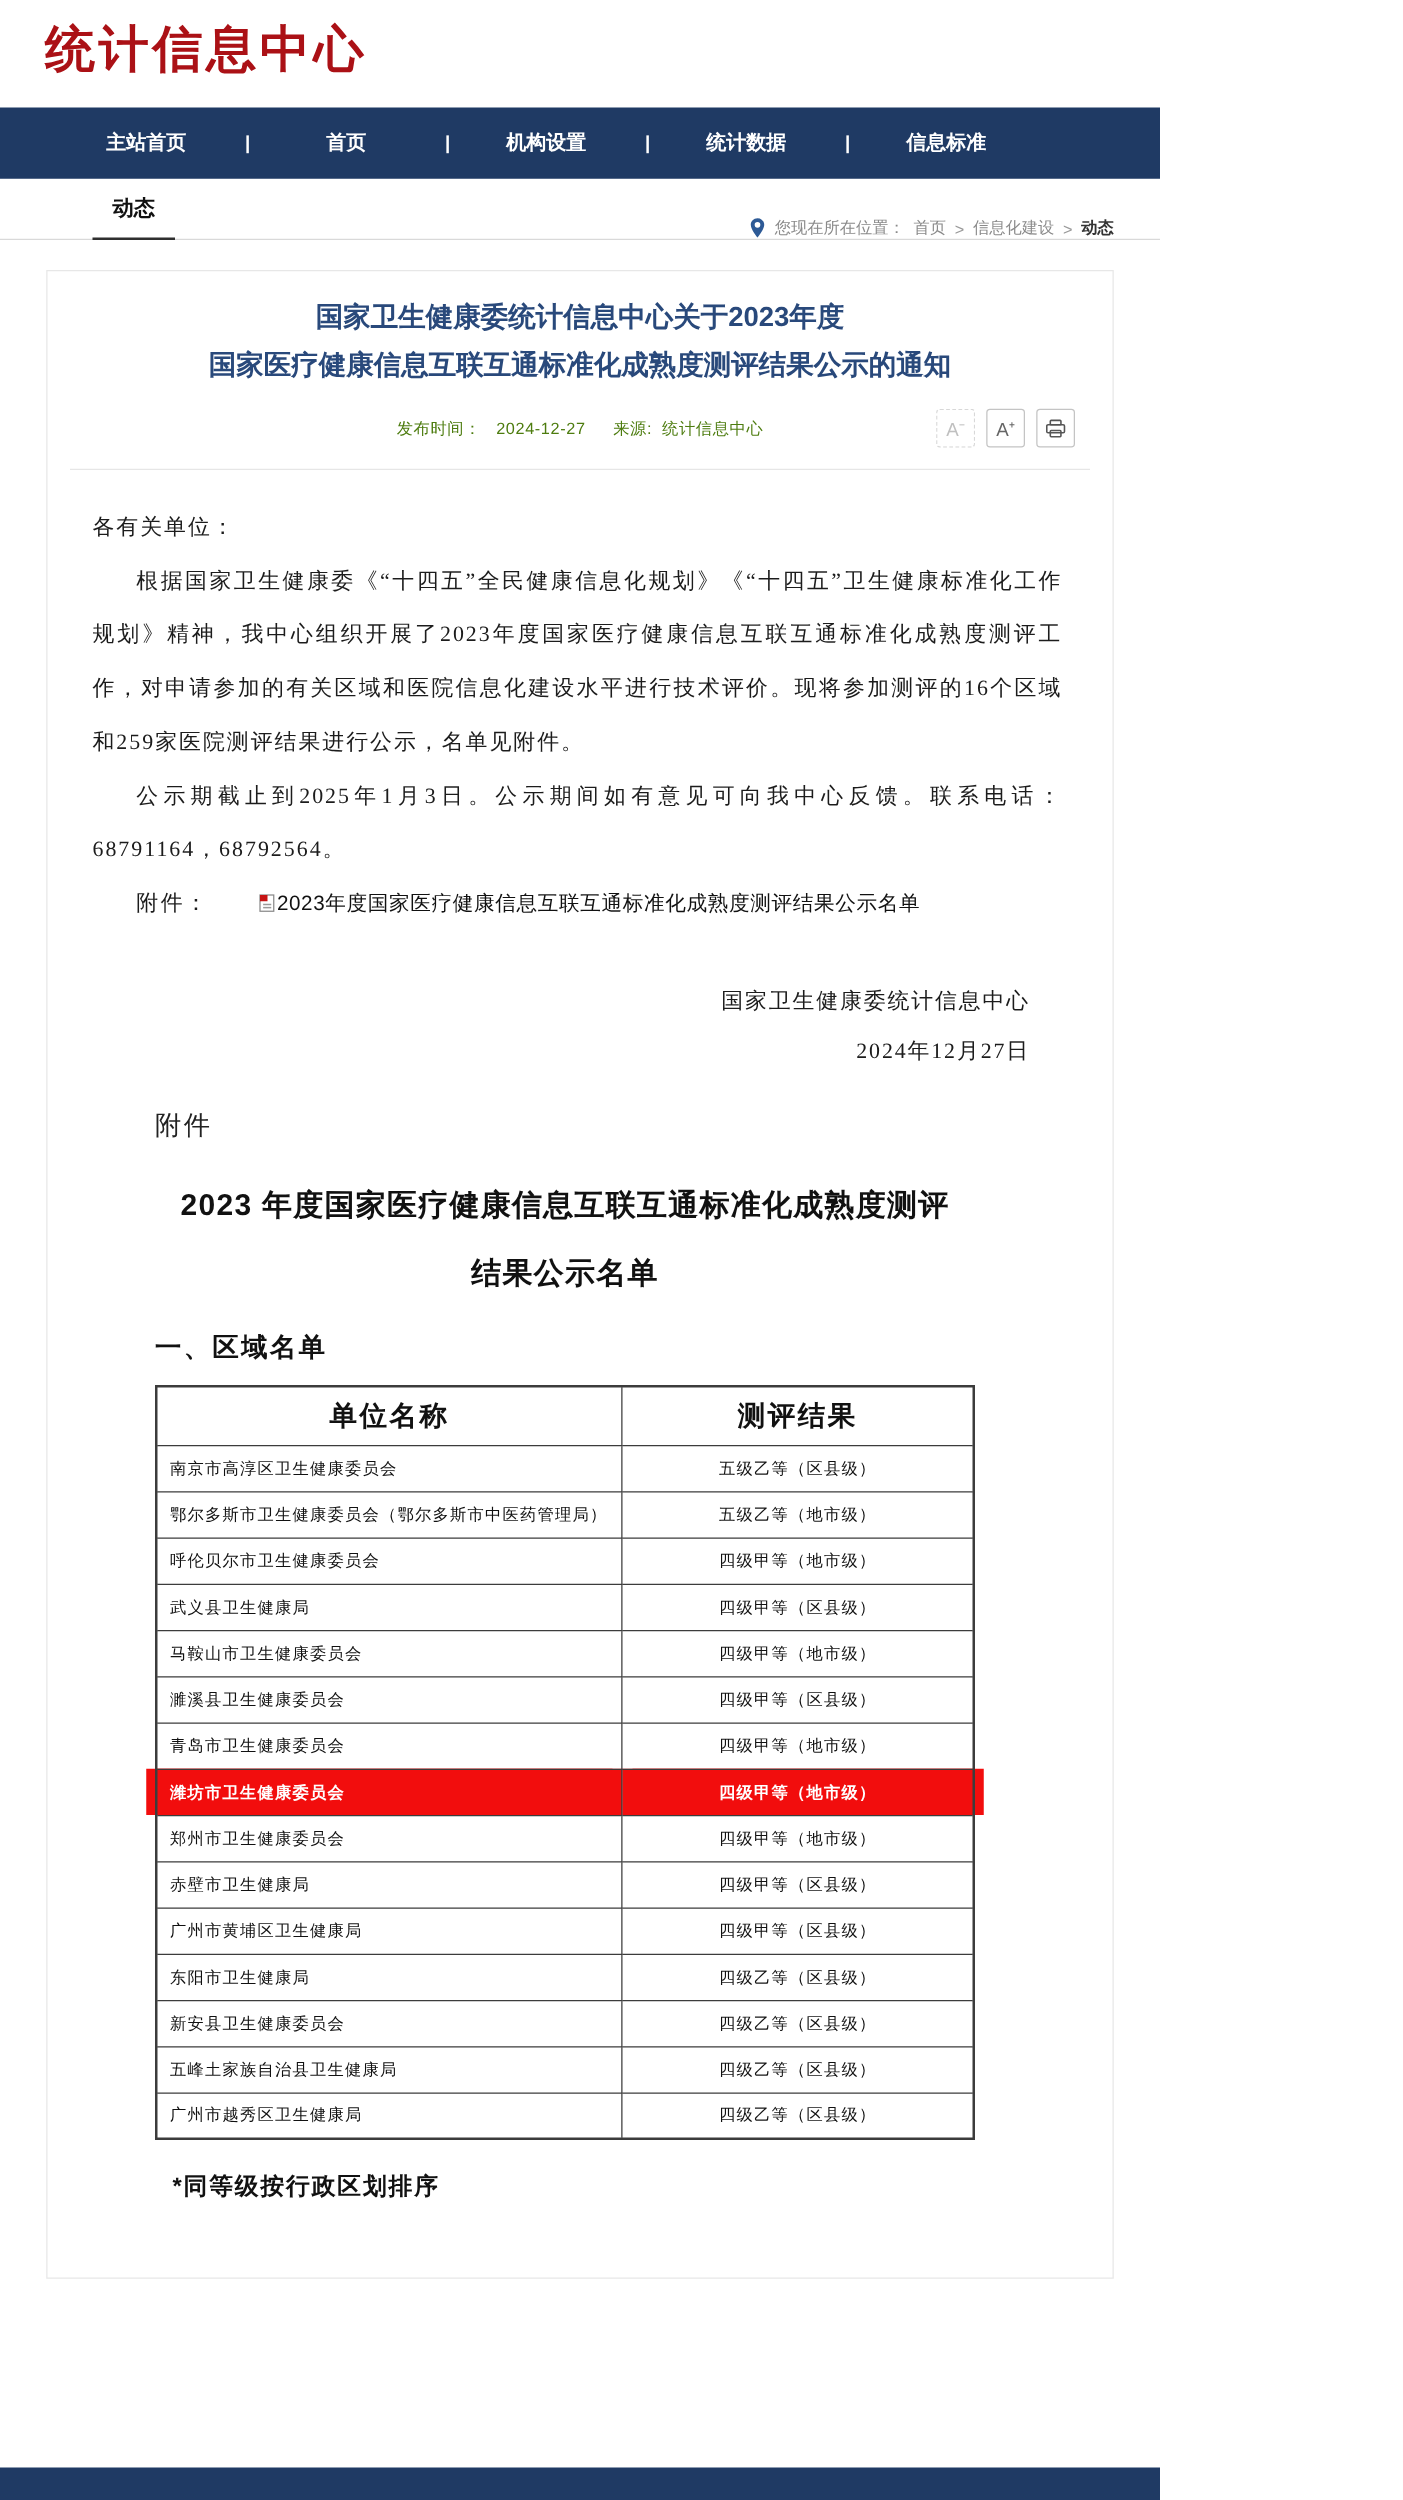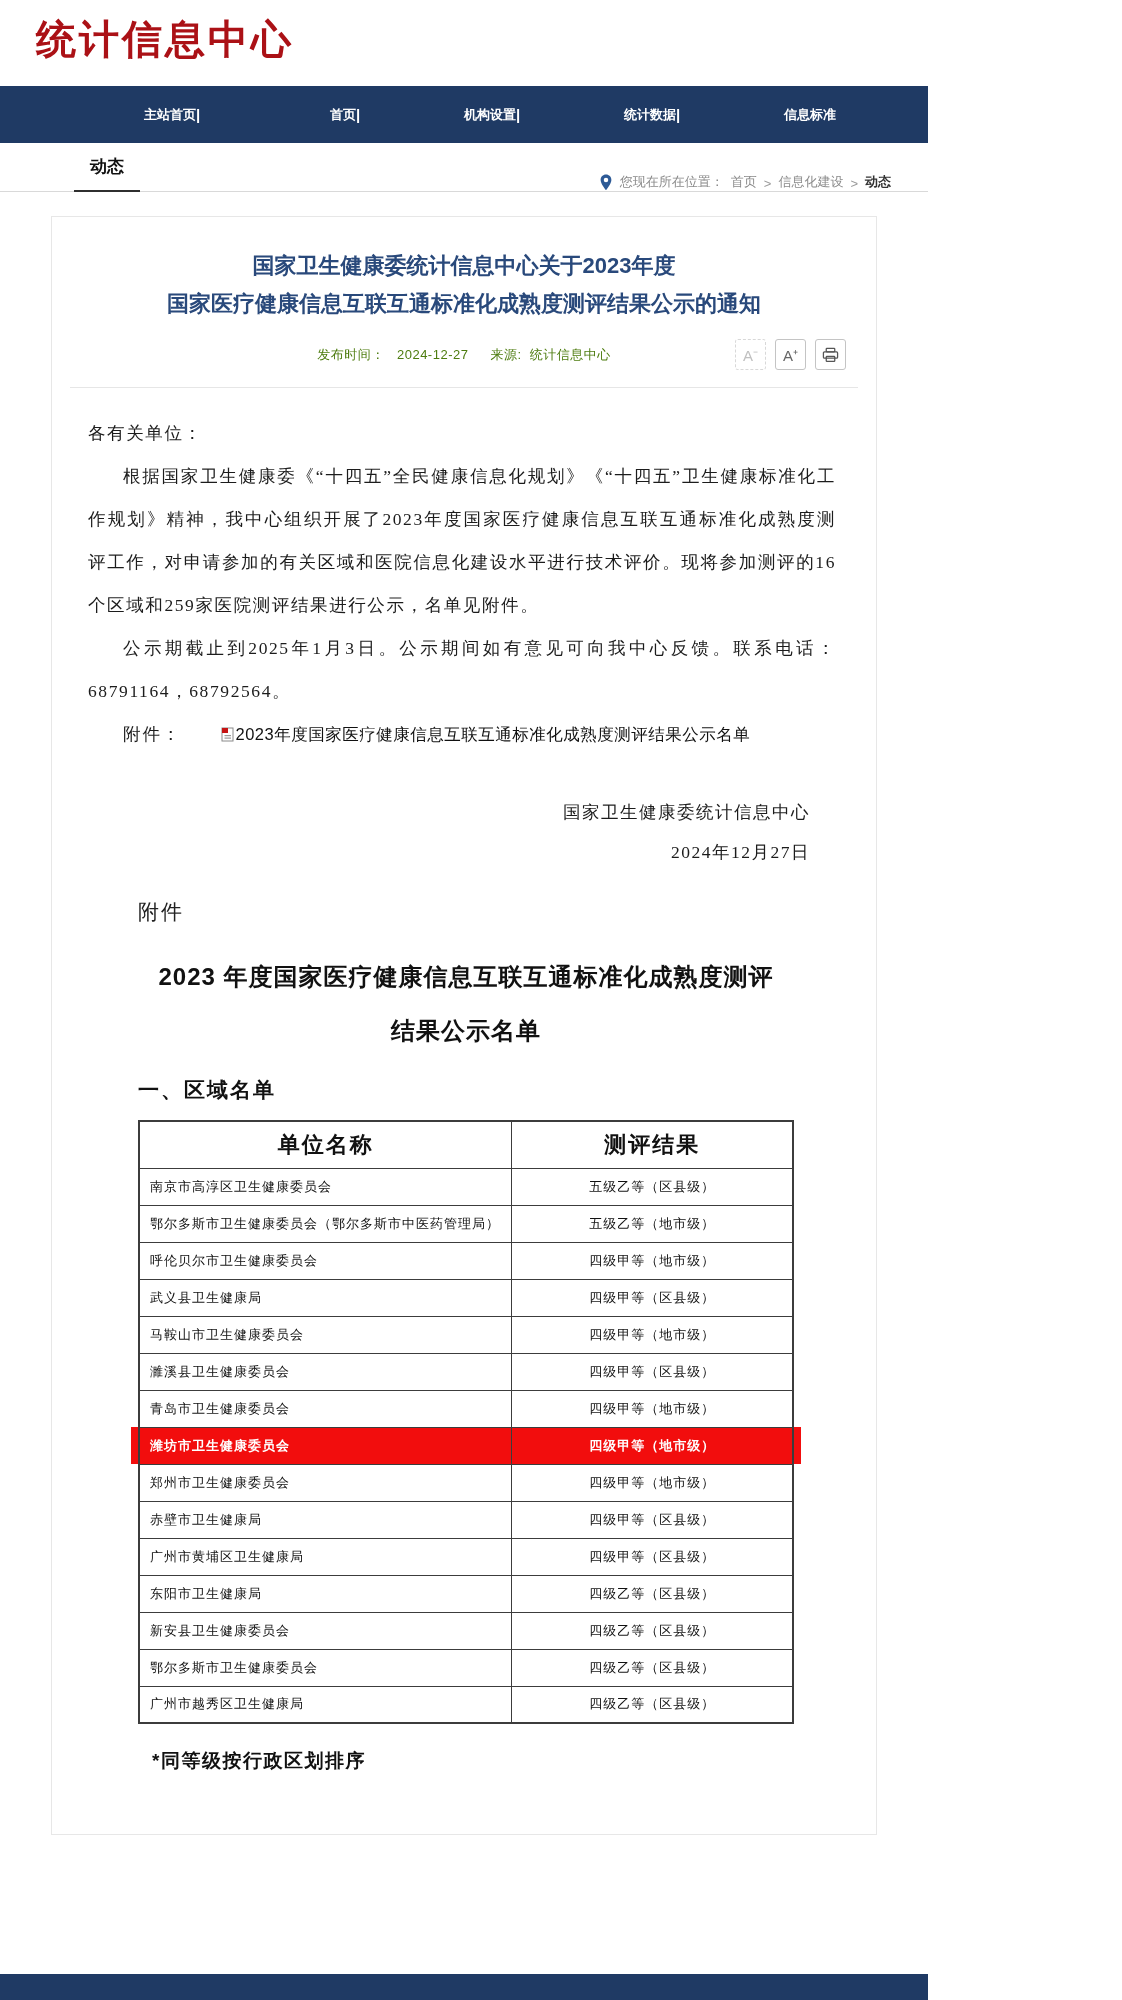--- a/index.html
+++ b/index.html
@@ -13,34 +13,34 @@
   html,body{margin:0;padding:0;background:#fff;}
   body{width:1122px;font-family:"Liberation Sans",sans-serif;color:#222;}
   .page{position:relative;width:928px;min-height:2000px;background:#fff;overflow:hidden;}
 
   
   .site-header{height:86px;padding:12px 0 0 36px;}
   .logo{display:inline-block;font-size:40px;font-weight:bold;color:var(--logo-red);letter-spacing:3px;cursor:pointer;}
 
   
   .main-nav{height:57px;background:var(--nav-bg);display:flex;align-items:center;padding-left:38px;}
-  .nav-item{width:158px;text-align:right;color:#fff;font-size:13px;font-weight:bold;text-decoration:none;cursor:pointer;}
+  .nav-item{width:158px;text-align:center;color:#fff;font-size:16px;font-weight:bold;text-decoration:none;cursor:pointer;}
   .nav-sep{color:#fff;font-size:15px;font-weight:bold;width:2px;}
 
   
   .crumb-bar{height:49px;display:flex;justify-content:space-between;align-items:stretch;border-bottom:1px solid #d9d9d9;padding:0 37px 0 74px;gap:17px;}
   .tab-current{display:flex;align-items:center;font-size:17px;font-weight:bold;color:#111;border-bottom:2px solid #2f2f2f;padding:0 16px;margin-bottom:-1px;cursor:pointer;}
   .crumb{display:flex;align-items:flex-end;gap:7px;font-size:13px;color:#8a8a8a;}
   .crumb a{color:#8a8a8a;text-decoration:none;cursor:pointer;}
   .crumb .sep{color:#9a9a9a;}
   .crumb .current{color:#333;font-weight:bold;}
   .pin-icon{display:flex;align-items:center;}
 
   
-  .article-box{margin:24px 51px 0;border:1px solid #e7e7e7;background:#fff;padding:30px 18px 60px;}
+  .article-box{margin:24px 37px 0;border:1px solid #e7e7e7;background:#fff;padding:18px 18px 60px;}
   .article-title{text-align:center;color:var(--title-navy);font-size:22px;font-weight:bold;line-height:38px;margin:0 40px;}
   .meta-row{position:relative;text-align:center;margin-top:16px;padding-bottom:16px;border-bottom:1px solid #e6e6e6;}
   .meta-text{color:#4d7c0f;font-size:13px;line-height:32px;letter-spacing:.5px;}
   .meta-text span{margin:0 4px;}
   .tools{position:absolute;right:12px;top:0;display:flex;gap:9px;}
   .tool-btn{width:31px;height:31px;border:1px solid #c4c4c4;background:#fff;border-radius:3px;color:#666;font-size:15px;display:flex;align-items:center;justify-content:center;cursor:pointer;padding:0;font-family:"Liberation Sans",sans-serif;}
   .tool-btn.dashed{border-style:dashed;border-color:#d8d8d8;color:#c0c0c0;}
 
   
   .article-body{font-family:"Liberation Serif",serif;color:#1c1c1c;font-size:17.5px;padding:24px 22px 0 18px;}
@@ -222,21 +222,21 @@
             </tr>
             <tr>
               <td class="unit">东阳市卫生健康局</td>
               <td class="result">四级乙等（区县级）</td>
             </tr>
             <tr>
               <td class="unit">新安县卫生健康委员会</td>
               <td class="result">四级乙等（区县级）</td>
             </tr>
             <tr>
-              <td class="unit">鄂尔多斯市卫生健康委员会</td>
+              <td class="unit">五峰土家族自治县卫生健康局</td>
               <td class="result">四级乙等（区县级）</td>
             </tr>
             <tr>
               <td class="unit">广州市越秀区卫生健康局</td>
               <td class="result">四级乙等（区县级）</td>
             </tr>
           </tbody>
       </table>
 
       <div class="footnote">*同等级按行政区划排序</div>

